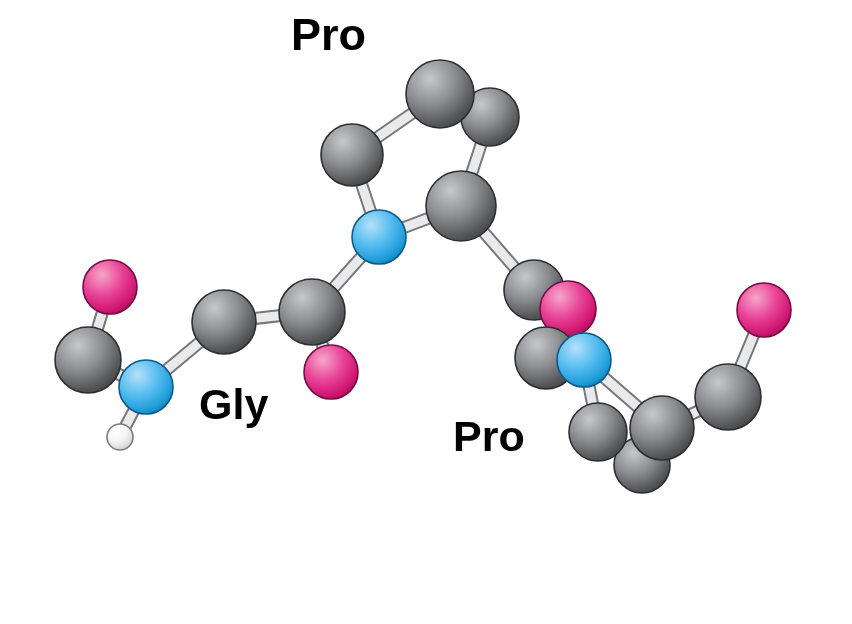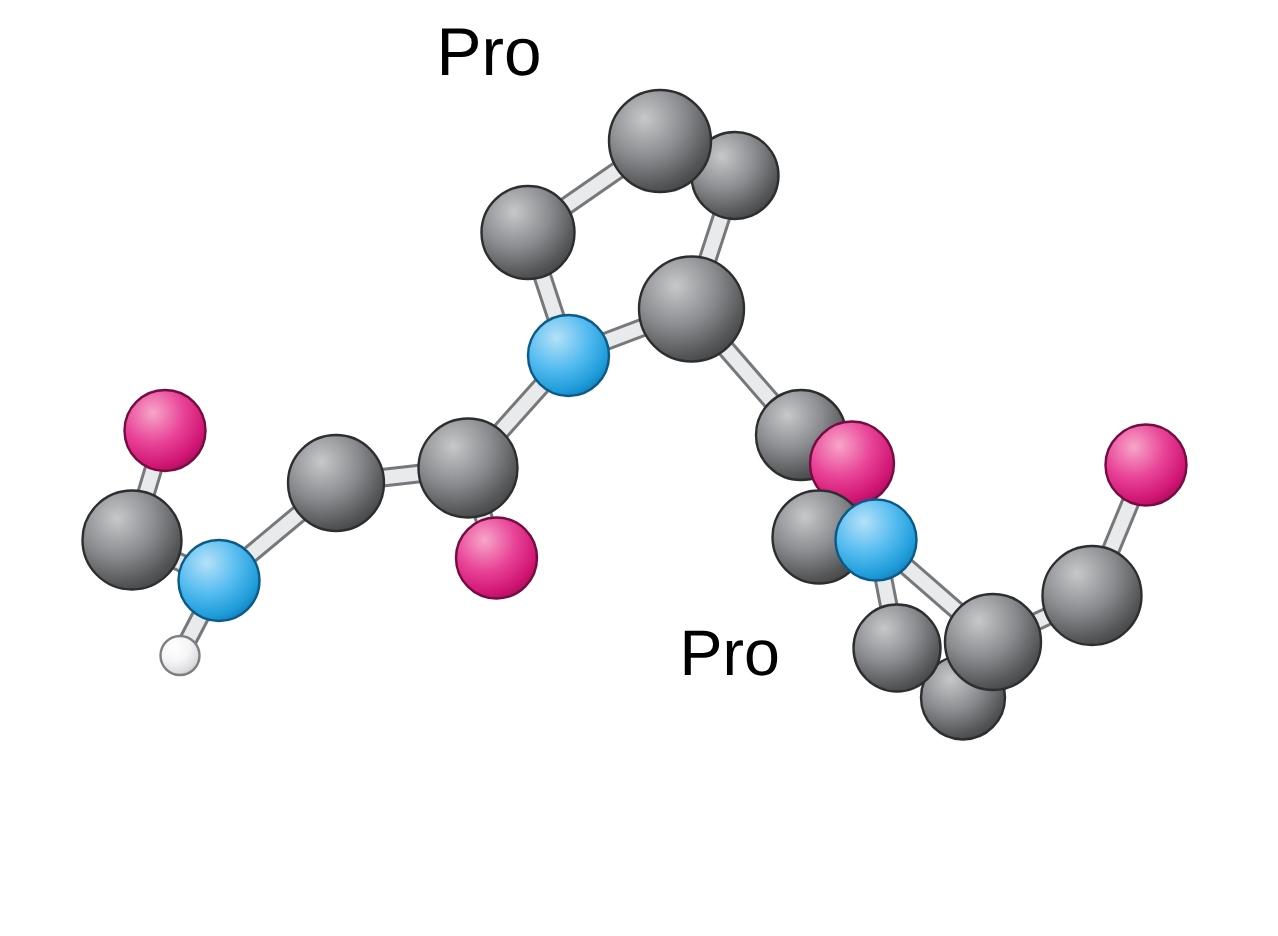--- a/index.html
+++ b/index.html
@@ -18,21 +18,21 @@
     position: absolute;
     inset: 0;
   }
   #mol-svg {
     position: absolute;
     left: 0;
     top: 0;
   }
   .mol-label {
     position: absolute;
-    font-weight: normal;
+    font-weight: bold;
     color: #000000;
     line-height: 1;
     user-select: none;
   }
   #label-pro-top   { left: 291px; top: 12px;  font-size: 45px; }
   #label-gly       { left: 199px; top: 383px; font-size: 43px; }
   #label-pro-right { left: 453px; top: 415px; font-size: 43px; }
 </style>
 </head>
 <body>
@@ -129,15 +129,16 @@
         <circle cx="642" cy="465" r="28" fill="url(#grad-C)" stroke="#2d2e30" stroke-width="1.6"></circle>
         <circle cx="598" cy="432" r="29" fill="url(#grad-C)" stroke="#2d2e30" stroke-width="1.6"></circle>
         <circle cx="662" cy="428" r="32" fill="url(#grad-C)" stroke="#2d2e30" stroke-width="1.6"></circle>
         <circle cx="728" cy="397" r="33" fill="url(#grad-C)" stroke="#2d2e30" stroke-width="1.6"></circle>
         <circle cx="764" cy="310" r="27" fill="url(#grad-O)" stroke="#750c42" stroke-width="1.6"></circle>
       </g>
     </svg>
 
   <div class="mol-label" id="label-pro-top">Pro</div>
 
+  <div class="mol-label" id="label-gly">Gly</div>
 
   <div class="mol-label" id="label-pro-right">Pro</div>
 </div>
 
 </body></html>

